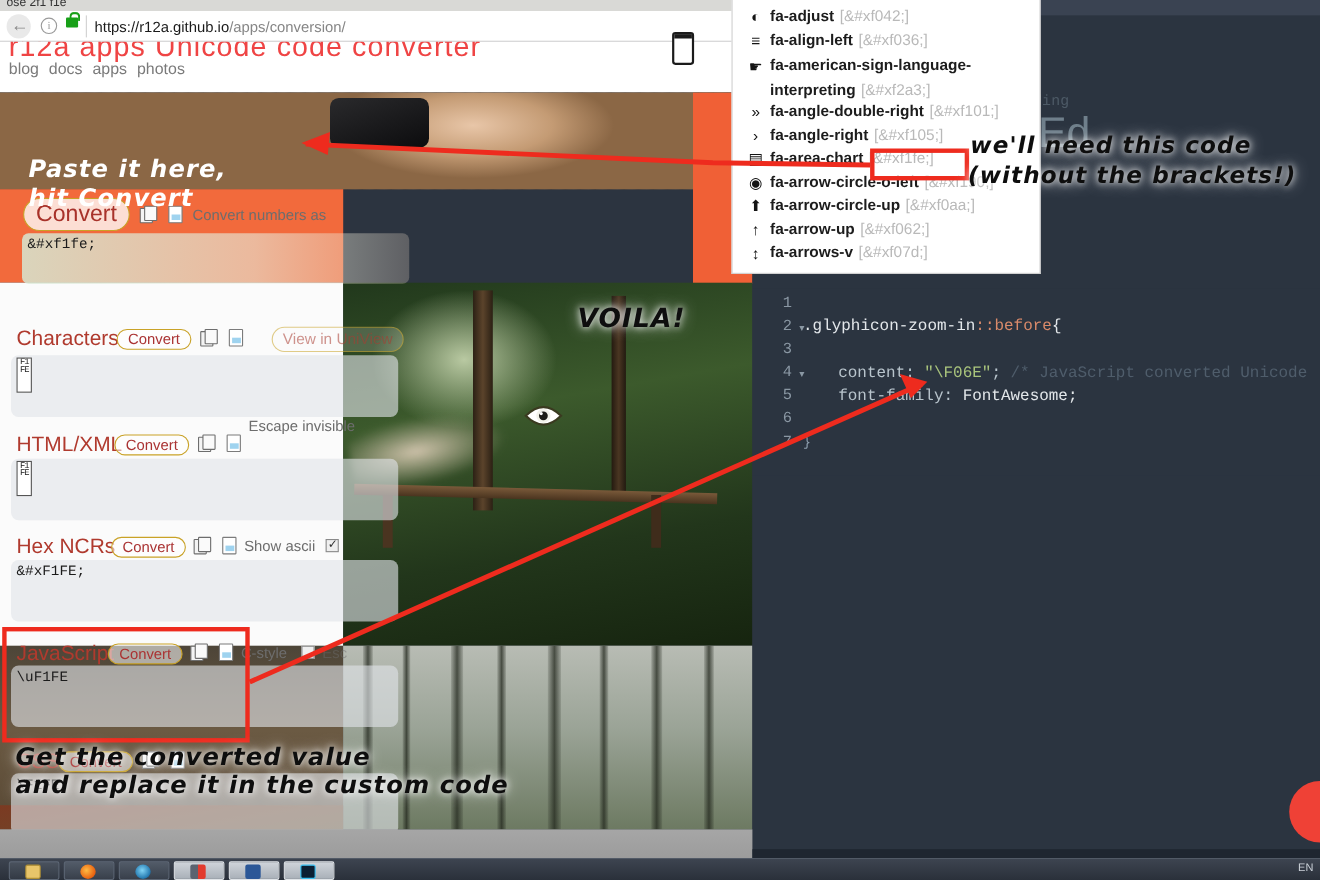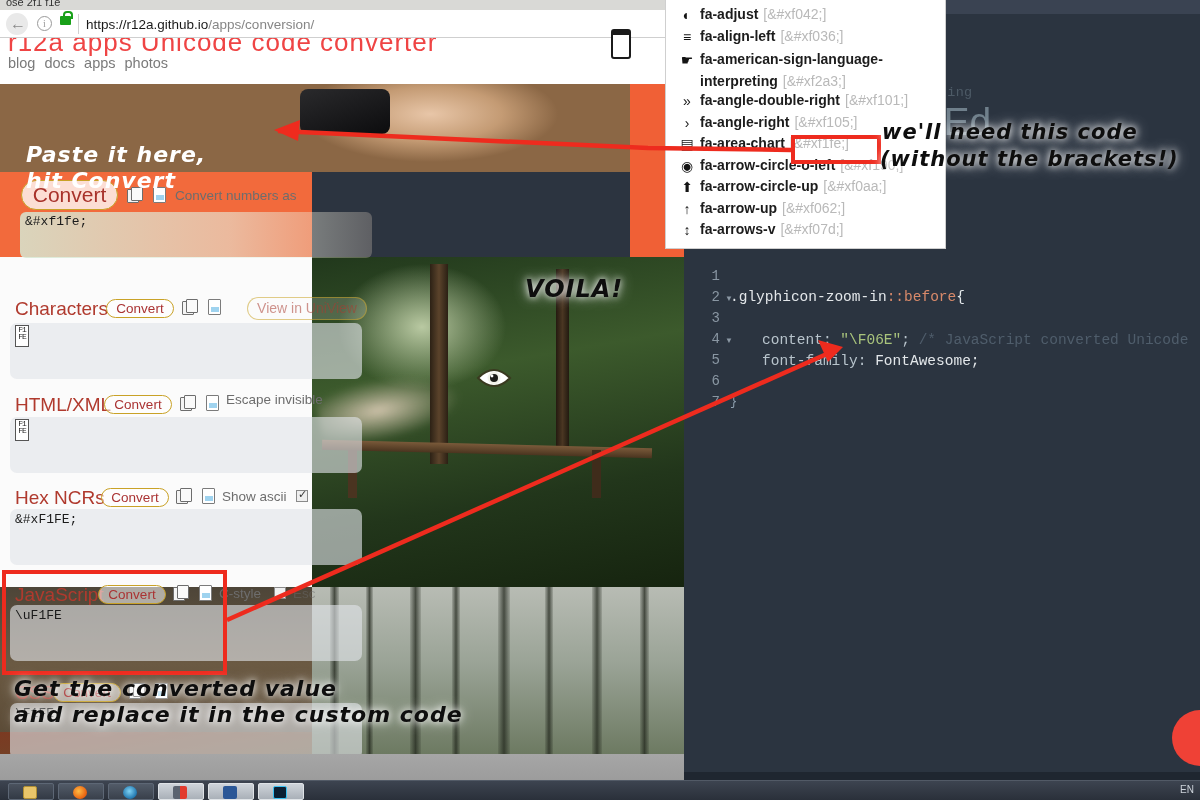--- a/index.html
+++ b/index.html
@@ -229,21 +229,21 @@
     font-size: 11px; color: #333;
   }
   .textarea {
     position: absolute; background: rgba(225,228,232,.62); border-radius: 7px;
   }
   .ta-value {
     position: absolute; font-family: "Liberation Mono", monospace;
     font-size: 13px; color: #1b1b1b; white-space: nowrap;
   }
   .ta-glyph {
-    position: absolute; width: 14px; height: 22px; background: #fff;
+    position: absolute; width: 14px; height: 32px; background: #fff;
     border: 1px solid #555; font-family: "Liberation Mono", monospace;
     font-size: 8px; color: #222; line-height: 7px; text-align: center;
     letter-spacing: -1px; overflow: hidden;
   }
   .pill-ghost {
     position: absolute; border: 1px solid rgba(201,162,39,.55); border-radius: 13px;
     color: rgba(170,60,50,.55); background: rgba(255,255,255,.18);
     font-family: "Liberation Sans", sans-serif; text-align: center; white-space: nowrap;
   }
 
@@ -427,21 +427,21 @@
     <div class="icn-copy" style="left:172px; top:215px;"></div>
     <div class="icn-page" style="left:198px; top:215px;"></div>
     <div class="pill-ghost" style="left:237px; top:213px; width:120px; height:23px; font-size:14px; line-height:21px;">View in UniView</div>
     <div class="textarea" style="left:0px; top:239px; width:352px; height:56px;"></div>
     <div class="ta-glyph" style="left:5px; top:241px;">F1<br>FE</div>
 
     <div class="sec-label" style="left:5px; top:310px; font-size:19px;">HTML/XML</div>
     <div class="pill" style="left:94px; top:311px; width:68px; height:19px; font-size:13.5px; line-height:17px;">Convert</div>
     <div class="icn-copy" style="left:170px; top:311px;"></div>
     <div class="icn-page" style="left:196px; top:311px;"></div>
-    <div class="row-hint" style="left:216px; top:308px;">Escape invisible</div>
+    <div class="row-hint" style="left:216px; top:296px;">Escape invisible</div>
     <div class="textarea" style="left:0px; top:333px; width:352px; height:56px;"></div>
     <div class="ta-glyph" style="left:5px; top:335px;">F1<br>FE</div>
 
     <div class="sec-label" style="left:5px; top:403px; font-size:19px;">Hex NCRs</div>
     <div class="pill" style="left:91px; top:404px; width:68px; height:19px; font-size:13.5px; line-height:17px;">Convert</div>
     <div class="icn-copy" style="left:166px; top:404px;"></div>
     <div class="icn-page" style="left:192px; top:404px;"></div>
     <div class="row-hint" style="left:212px; top:405px;">Show ascii</div>
     <div class="mini-check on" style="left:286px; top:406px;"></div>
     <div class="textarea" style="left:0px; top:425px; width:352px; height:56px;"></div>

